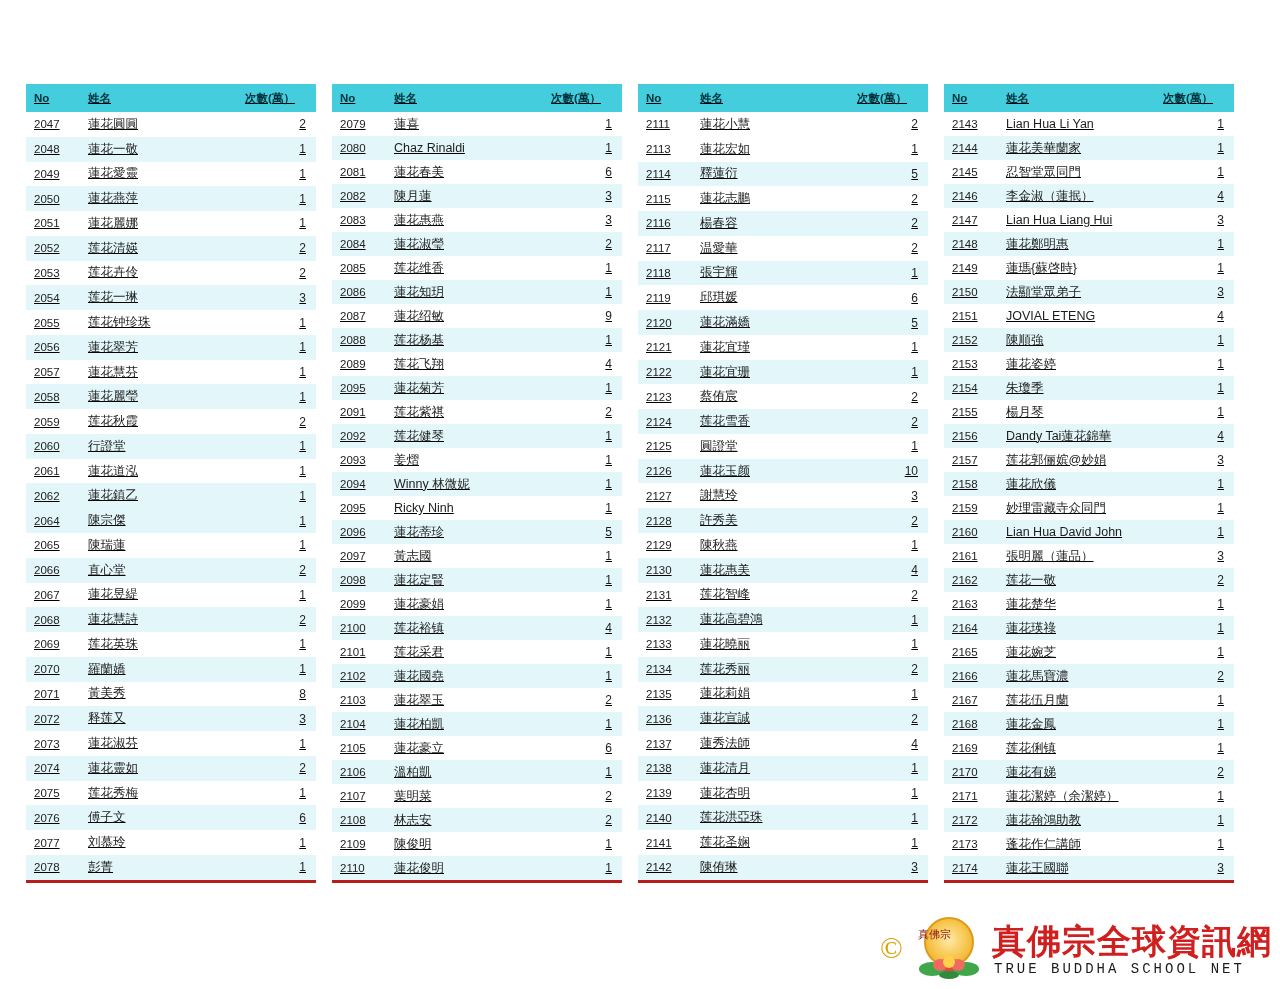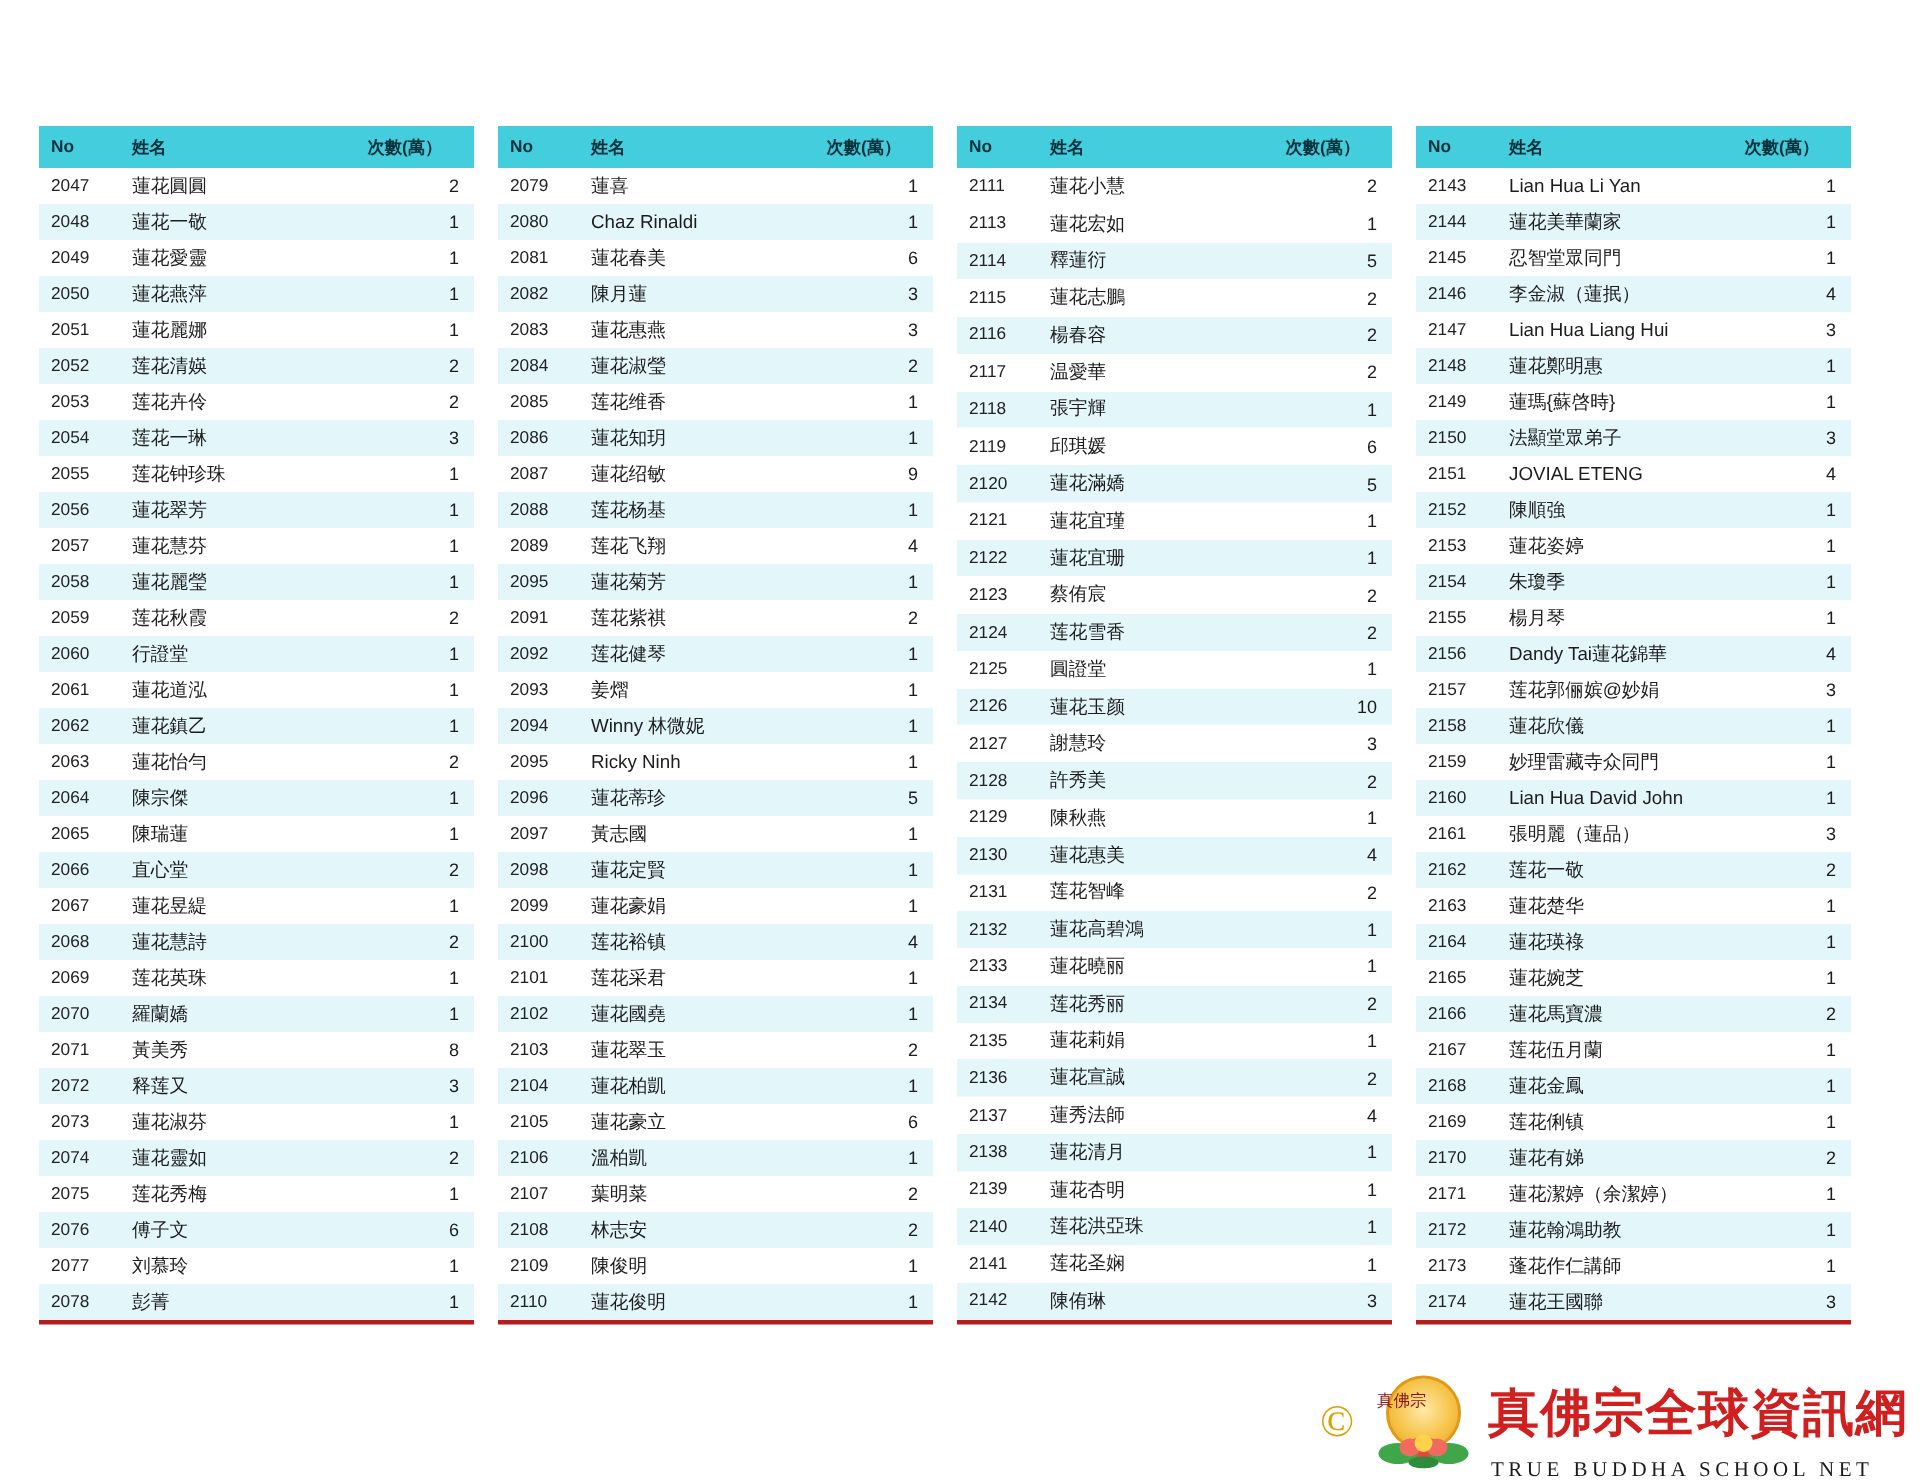--- a/index.html
+++ b/index.html
@@ -21,20 +21,21 @@
     top: 84px;
     left: 26px;
     width: 1232px;
     display: flex;
     gap: 16px;
   }
   table.tbl {
     border-collapse: collapse;
     width: 244px;
     table-layout: fixed;
+    text-decoration: underline;
   }
   table.tbl th {
     background: #44cddd;
     color: #00303a;
     font-size: 11.5px;
     font-weight: bold;
     text-align: left;
     padding: 5px 6px 5px 8px;
     height: 18px;
     white-space: nowrap;
@@ -118,25 +119,25 @@
     font-size: 34px;
     font-weight: bold;
     color: #cf1f1f;
     letter-spacing: 1px;
     font-family: "Liberation Serif", serif;
     white-space: nowrap;
   }
   .logo .brand-en {
     position: absolute;
     left: 114px;
-    top: 58px;
+    top: 46px;
     font-size: 14px;
     letter-spacing: 3px;
     color: #1b1b1b;
-    font-family: Liberation Serif, serif;
+    font-family: Liberation Mono, monospace;
     white-space: nowrap;
   }
 </style>
 </head>
 <body>
 
 <div class="page">
 
   <div class="tables" id="tables">
       <table class="tbl">
@@ -220,25 +221,20 @@
           </tr>
           <tr class="odd">
             <td class="c-no">2061</td>
             <td class="c-name">蓮花道泓</td>
             <td class="c-cnt">1</td>
           </tr>
           <tr class="even">
             <td class="c-no">2062</td>
             <td class="c-name">蓮花鎮乙</td>
             <td class="c-cnt">1</td>
-          </tr>
-          <tr class="odd">
-            <td class="c-no">2063</td>
-            <td class="c-name">蓮花怡勻</td>
-            <td class="c-cnt">2</td>
           </tr>
           <tr class="even">
             <td class="c-no">2064</td>
             <td class="c-name">陳宗傑</td>
             <td class="c-cnt">1</td>
           </tr>
           <tr class="odd">
             <td class="c-no">2065</td>
             <td class="c-name">陳瑞蓮</td>
             <td class="c-cnt">1</td>

